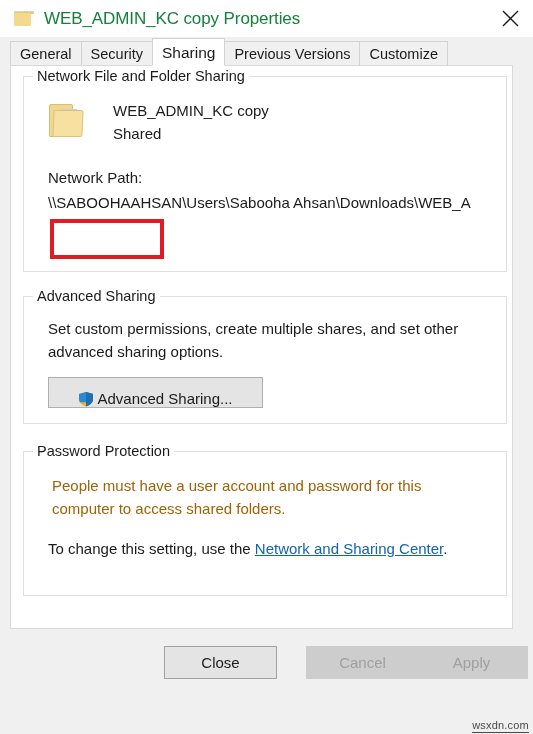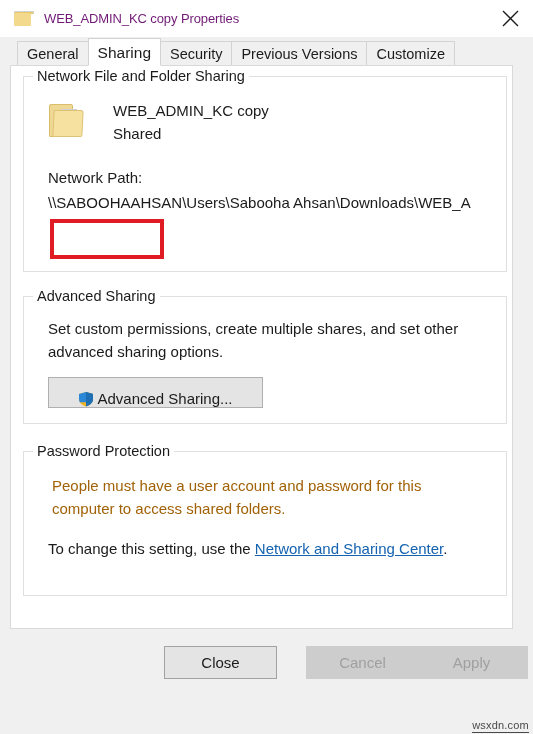--- a/index.html
+++ b/index.html
@@ -52,43 +52,43 @@
   }
   .title-folder-icon .body {
     position: absolute;
     left: 0; top: 2px;
     width: 17px; height: 13px;
     background: #f2d98b;
     border-radius: 1px;
   }
   .title-text {
     margin-left: 12px;
-    font-size: 13px;
-    color: #701a75;
+    font-size: 17px;
+    color: #15803d;
     letter-spacing: -0.1px;
     white-space: nowrap;
   }
   .titlebar-close {
     position: absolute;
     right: 0; top: 0;
     width: 46px;
     height: 37px;
     display: flex;
     align-items: center;
     justify-content: center;
   }
   .titlebar-close svg { display: block; }
 
   
   .tabstrip-wrap {
     position: relative;
     height: 28px;
     min-height: 28px;
     background: #f0f0f0;
-    padding-left: 17px;
+    padding-left: 10px;
     box-sizing: border-box;
   }
   .tabstrip {
     display: flex;
     align-items: flex-end;
     height: 28px;
     position: relative;
     z-index: 2;
   }
   .tab {
@@ -377,22 +377,22 @@
       <svg width="17" height="17" viewBox="0 0 17 17">
         <line x1="1" y1="1" x2="16" y2="16" stroke="#1b1b1b" stroke-width="1.3"></line>
         <line x1="16" y1="1" x2="1" y2="16" stroke="#1b1b1b" stroke-width="1.3"></line>
       </svg>
     </div>
   </div>
 
   <div class="tabstrip-wrap">
     <div class="tabstrip">
       <div class="tab">General</div>
+      <div class="tab">Security</div>
       <div class="tab active">Sharing</div>
-      <div class="tab">Security</div>
       <div class="tab">Previous Versions</div>
       <div class="tab">Customize</div>
     </div>
   </div>
 
   <div class="tabpanel">
 
     <div class="groupbox" id="gb-network">
       <div class="gb-title">Network File and Folder Sharing</div>
 

